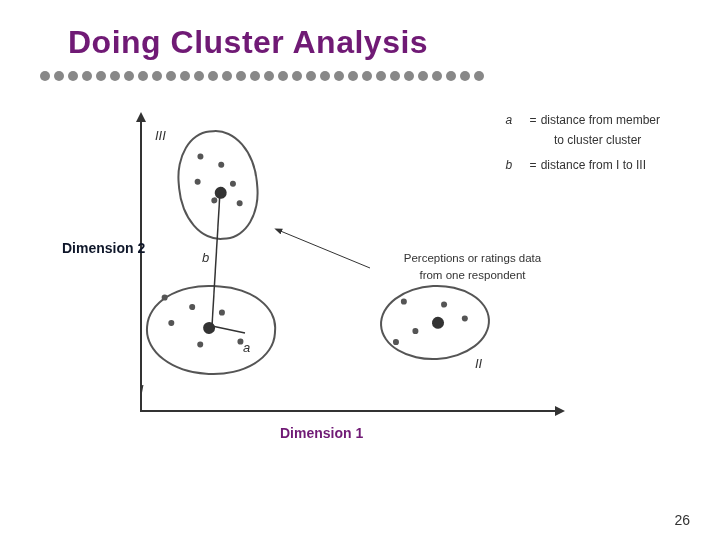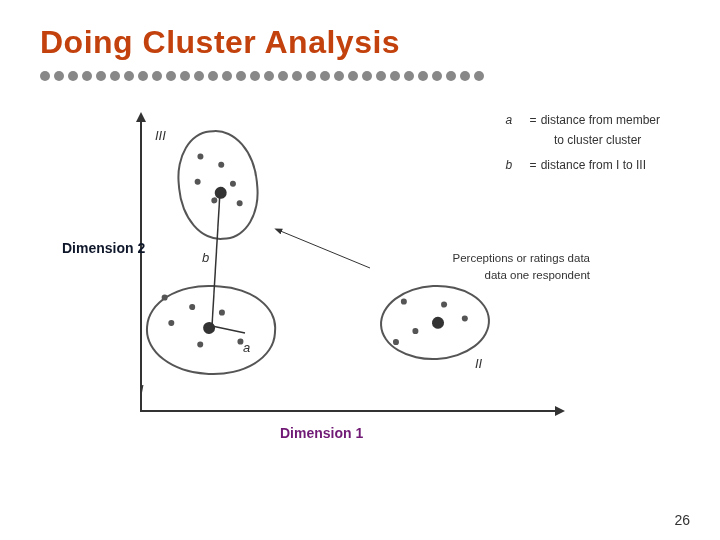--- a/index.html
+++ b/index.html
@@ -15,23 +15,24 @@
     .slide {
       width: 720px;
       height: 540px;
       position: relative;
       padding: 24px 40px 20px 40px;
     }
 
     .title {
       font-size: 32px;
       font-weight: bold;
-      color: #c2410c;
+      color: #701a75;
       margin-bottom: 10px;
       letter-spacing: 0.5px;
+      margin-left: 28px;
     }
 
     .divider {
       display: flex;
       align-items: center;
       gap: 4px;
       margin-bottom: 18px;
     }
 
     .dot {
@@ -197,21 +198,21 @@
       font-style: italic;
     }
 
     
     .annotation {
       position: absolute;
       right: 30px;
       top: 125px;
       font-size: 11.5px;
       color: #333;
-      text-align: right;
+      text-align: center;
       line-height: 1.5;
     }
 
     .page-number {
       position: absolute;
       bottom: 12px;
       right: 30px;
       font-size: 14px;
       color: #333;
     }
@@ -340,20 +341,20 @@
         </marker>
       </defs>
     </svg>
 
     <span class="cluster-label" style="left:142px; top:130px;">b</span>
 
     <span class="cluster-label" style="left:183px; top:220px;">a</span>
 
     <div class="annotation" style="left:295px; top:130px;">
       <div>Perceptions or ratings data</div>
-      <div>data one respondent</div>
+      <div>from one respondent</div>
     </div>
 
   </div>
 
   <div class="page-number">26</div>
 
 </div>
 
 </body></html>

